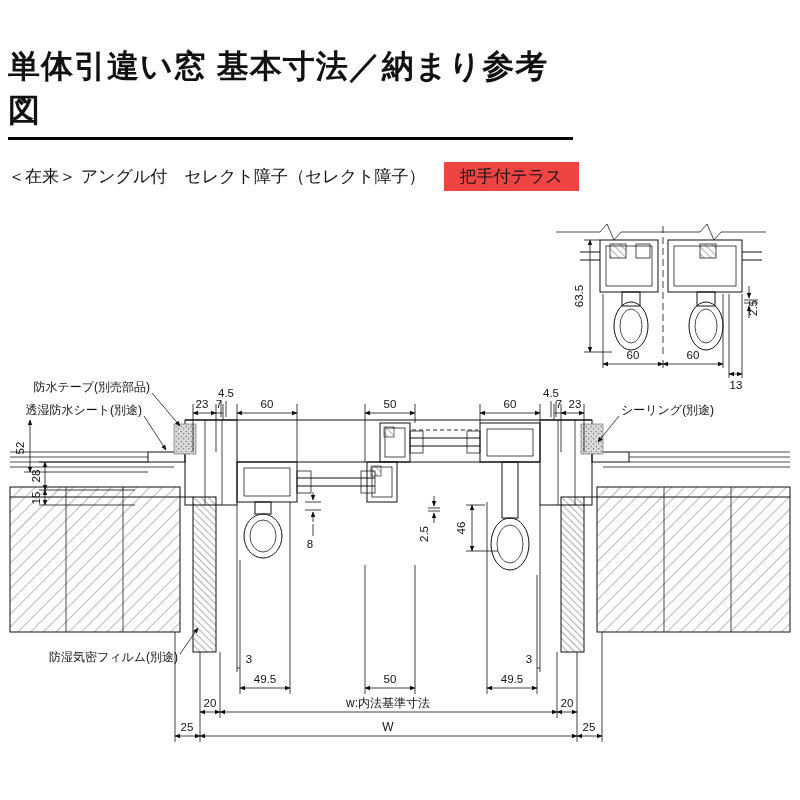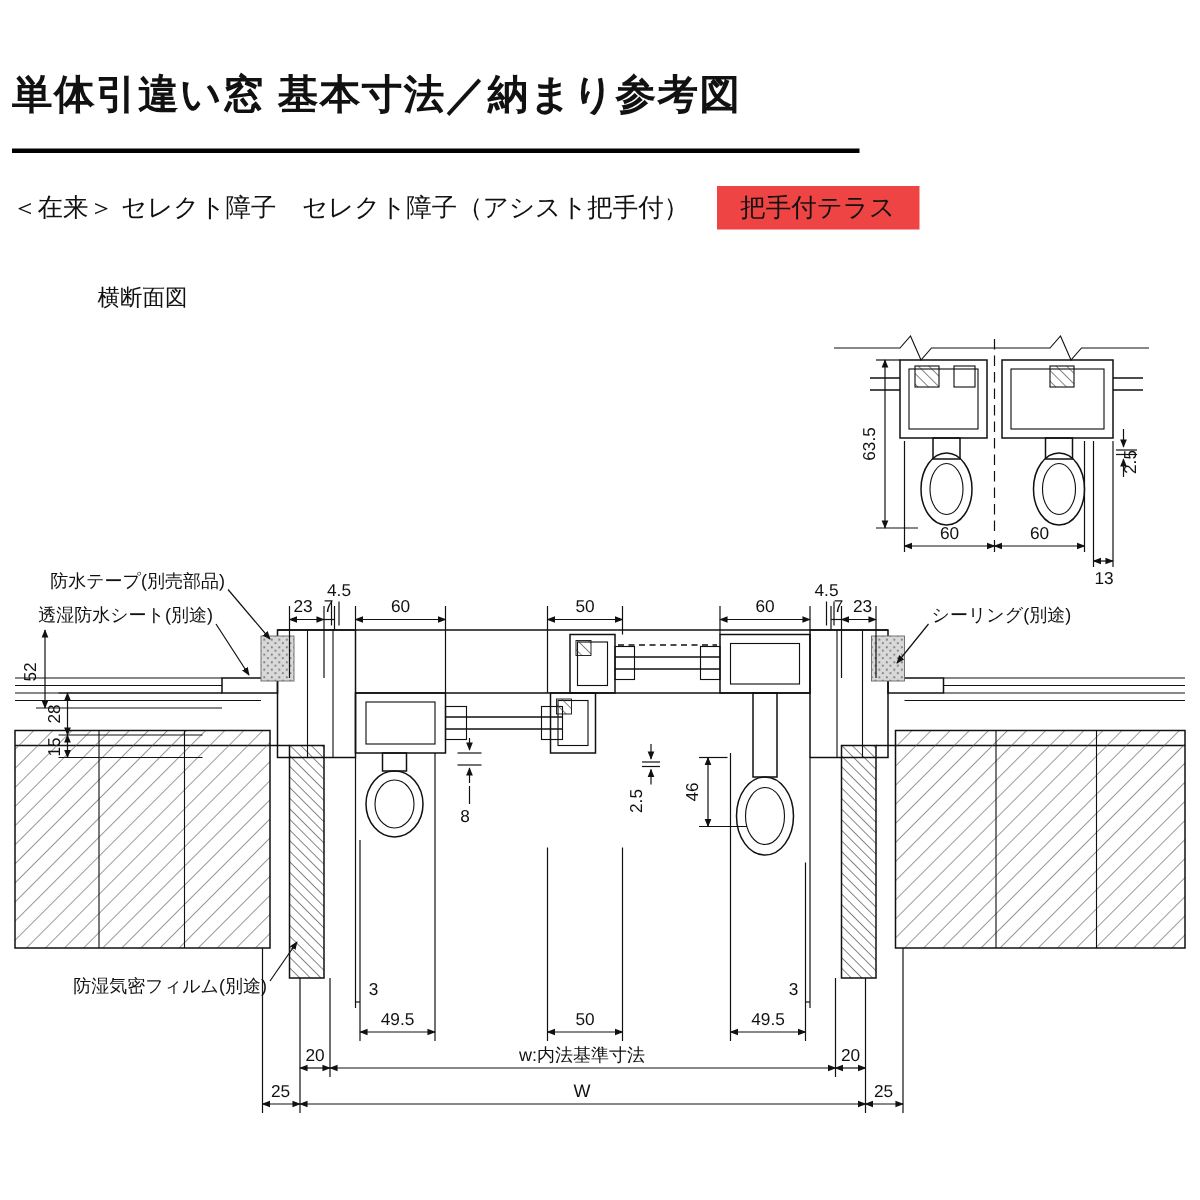--- a/index.html
+++ b/index.html
@@ -1,20 +1,20 @@
 <!DOCTYPE html>
 <html><head>
 <meta charset="utf-8">
 <style>
   html,body{margin:0;padding:0;background:#fff;width:800px;height:800px;overflow:hidden;
     font-family:"Liberation Sans","DejaVu Sans",sans-serif;color:#111;}
   .page{position:relative;width:800px;height:800px;background:#fff;}
   .header{position:absolute;left:8px;top:45px;width:784px;}
-  .header h1{margin:0;font-size:27px;font-weight:bold;letter-spacing:1px;
-    padding-bottom:18px;border-bottom:3px solid #000;width:565px;}
+  .header h1{margin:0;font-size:32px;font-weight:bold;letter-spacing:1px;
+    padding-bottom:4px;border-bottom:3px solid #000;width:565px;}
   .subtitle-row{margin-top:22px;display:flex;align-items:center;gap:18px;font-size:17px;}
   .badge{background:#ef4444;padding:3px 16px;display:inline-block;}
   .section-label{margin-top:36px;margin-left:57px;font-size:15px;}
   svg.drawing{position:absolute;left:0;top:0;}
   .ln{stroke:#111;stroke-width:1;fill:none;}
   .thin{stroke:#111;stroke-width:0.75;fill:none;}
   .dim{stroke:#111;stroke-width:0.8;fill:none;}
   .dash{stroke:#111;stroke-width:0.8;fill:none;stroke-dasharray:7 4;}
   .dash2{stroke:#111;stroke-width:0.9;fill:none;stroke-dasharray:4 3;}
   svg text{font-family:"Liberation Sans","DejaVu Sans",sans-serif;font-size:11.5px;fill:#111;stroke:none;}
@@ -260,19 +260,18 @@
     <line class="dim" x1="619" y1="416" x2="598" y2="442" marker-end="url(#arr)"></line>
     <text class="lbl" x="621" y="414" text-anchor="start">シーリング(別途)</text>
     <line class="dim" x1="180" y1="654" x2="198" y2="628" marker-end="url(#arr)"></line>
     <text class="lbl" x="178" y="661" text-anchor="end">防湿気密フィルム(別途)</text>
   </g>
 </svg>
 
 <div class="header">
   <h1>単体引違い窓 基本寸法／納まり参考図</h1>
   <div class="subtitle-row">
-    <span class="subtitle">＜在来＞ セレクト障子　セレクト障子（アシスト把手付）</span>
+    <span class="subtitle">＜在来＞ アングル付　セレクト障子（セレクト障子）</span>
     <span class="badge">把手付テラス</span>
   </div>
-  <div class="section-label">横断面図</div>
 </div>
 
 </div>
 
 </body></html>

